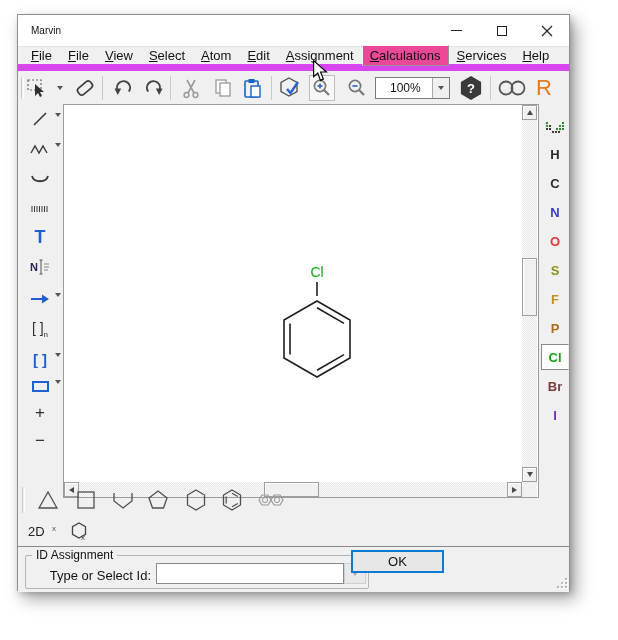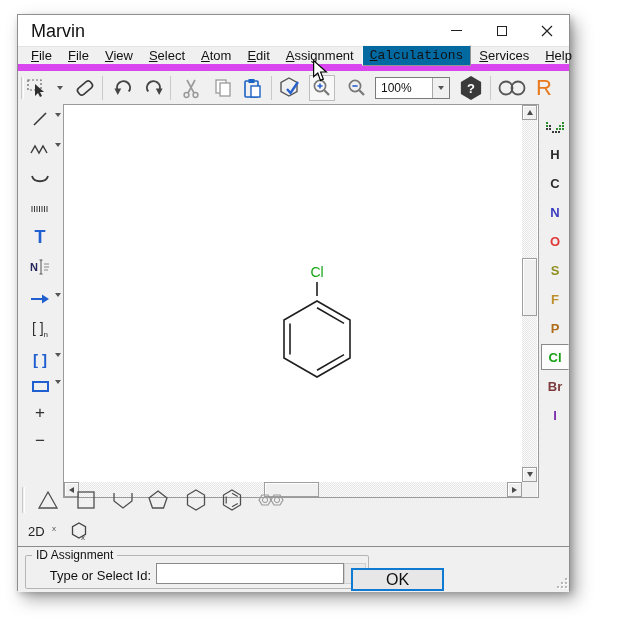--- a/index.html
+++ b/index.html
@@ -4,41 +4,41 @@
 <style>
   html,body{margin:0;padding:0;background:#ffffff;}
   *{box-sizing:border-box;font-family:"Liberation Sans",sans-serif;}
   .stage{position:relative;width:618px;height:640px;background:#fff;overflow:hidden;}
 
   .window{position:absolute;left:17px;top:14px;width:553px;height:577px;background:#f0f0f0;
           border:1px solid #8f8f8f;box-shadow:6px 8px 16px rgba(0,0,0,.35),2px 3px 6px rgba(0,0,0,.18);}
 
   
   .titlebar{position:absolute;left:0;top:0;width:100%;height:32px;background:#ffffff;border-bottom:1px solid #e3e3e3;}
-  .title-text{position:absolute;left:13px;top:0;line-height:32px;font-size:18px;color:#111;}
+  .title-text{position:absolute;left:13px;top:0;line-height:32px;font-size:10px;color:#111;}
   .tb-btn{position:absolute;top:0;width:45px;height:31px;display:flex;align-items:center;justify-content:center;}
   .tb-min{right:90px;} .tb-max{right:45px;} .tb-close{right:0;}
   .glyph-min{width:11px;height:0;border-top:1px solid #222;}
   .glyph-max{width:10px;height:10px;border:1px solid #222;}
 
   
   .menubar{position:absolute;left:0;top:32px;width:100%;height:24px;background:#f0f0f0;display:flex;align-items:center;padding-left:5px;border-bottom:7px solid #d946ef;}
   .menu-item{font-size:13px;color:#111;padding:2px 7px;border:1px solid transparent;white-space:nowrap;}
   .menu-item::first-letter{text-decoration:underline;}
-  .menu-item.hovered{border-color:#f8f8f8 #949494 #949494 #f8f8f8;background:#0369a1;font-family:Liberation Mono, monospace;}
+  .menu-item.hovered{border-color:#f8f8f8 #949494 #949494 #f8f8f8;background:#ec4899;}
 
   
   .toolbar{position:absolute;left:0;top:56px;width:100%;height:34px;background:#f0f0f0;}
   .grip-v{position:absolute;left:3px;top:62px;width:3px;height:22px;border-left:1px solid #c9c9c9;border-right:1px solid #fdfdfd;}
   .tbtn{position:absolute;top:60px;width:26px;height:26px;display:flex;align-items:center;justify-content:center;}
   .tsep{position:absolute;top:61px;width:1px;height:24px;background:#c9c9c9;}
   .caret{width:0;height:0;border-left:3.5px solid transparent;border-right:3.5px solid transparent;border-top:4px solid #555;}
   .hl{border:1px solid #bdbdbd;background:#f7f7f7;}
   .combo{position:absolute;left:357px;top:62px;width:75px;height:22px;background:#fff;border:1px solid #7a7a7a;display:flex;}
-  .combo-text{flex:1;font-size:12px;line-height:20px;padding-left:5px;color:#111;}
+  .combo-text{flex:1;font-size:12px;line-height:20px;padding-left:14px;color:#111;}
   .combo-btn{width:17px;background:#f0f0f0;border-left:1px solid #a8a8a8;display:flex;align-items:center;justify-content:center;}
   .hex-help{position:absolute;left:442px;top:61px;width:22px;height:24px;background:#3a3a3a;
             clip-path:polygon(50% 0,96% 25%,96% 75%,50% 100%,4% 75%,4% 25%);
             color:#fff;font-weight:bold;font-size:13px;display:flex;align-items:center;justify-content:center;}
   .r-label{position:absolute;left:512px;top:58px;width:28px;height:30px;color:#e87a1e;font-size:22px;display:flex;align-items:center;justify-content:center;}
 
   
   .ltool{position:absolute;left:12px;width:20px;height:20px;display:flex;align-items:center;justify-content:center;}
   .lcaret{position:absolute;left:37px;}
   .blue{color:#1f5fd0;}
@@ -72,21 +72,21 @@
   .dim-sup{position:absolute;left:34px;top:509px;font-size:8px;color:#555;}
   .clean-btn{position:absolute;left:51px;top:506px;width:20px;height:20px;display:flex;align-items:center;justify-content:center;}
 
   
   .bottom-panel{position:absolute;left:0;top:531px;width:100%;height:46px;background:#f0f0f0;border-top:1px solid #8a8a8a;}
   .groupbox{position:absolute;left:7px;top:8px;width:344px;height:34px;border:1px solid #b5b5b5;border-radius:2px;}
   .groupbox-legend{position:absolute;left:6px;top:-8px;background:#f0f0f0;padding:0 4px;font-size:12px;color:#111;}
   .field-label{position:absolute;left:29px;top:21px;width:104px;text-align:right;font-size:13px;color:#111;}
   .id-input{position:absolute;left:138px;top:16px;width:188px;height:21px;border:1px solid #8a8a8a;background:#fff;font-size:12px;padding:0 4px;outline:none;}
   .id-combo-btn{position:absolute;left:326px;top:16px;width:22px;height:21px;background:#e9e9e9;border:1px solid #cfcfcf;display:flex;align-items:center;justify-content:center;}
-  .btn{position:absolute;top:21px;width:93px;height:23px;background:#e9e9e9;font-size:16px;color:#111;display:flex;align-items:center;justify-content:center;}
+  .btn{position:absolute;top:3px;width:93px;height:23px;background:#e9e9e9;font-size:13px;color:#111;display:flex;align-items:center;justify-content:center;}
   .btn-ok{left:333px;border:2px solid #0f7ad1;background:#e7e7e7;}
   .btn-cancel{left:443px;border:1px solid #a6a6a6;}
   .resize-grip{position:absolute;left:539px;top:31px;width:12px;height:12px;}
   .resize-grip i{position:absolute;width:2px;height:2px;background:#b8b8b8;box-shadow:1px 1px 0 #fff;}
 
   .cursor{position:absolute;left:312px;top:60px;z-index:60;}
   svg{display:block;}
 </style>
 </head>
 <body>

